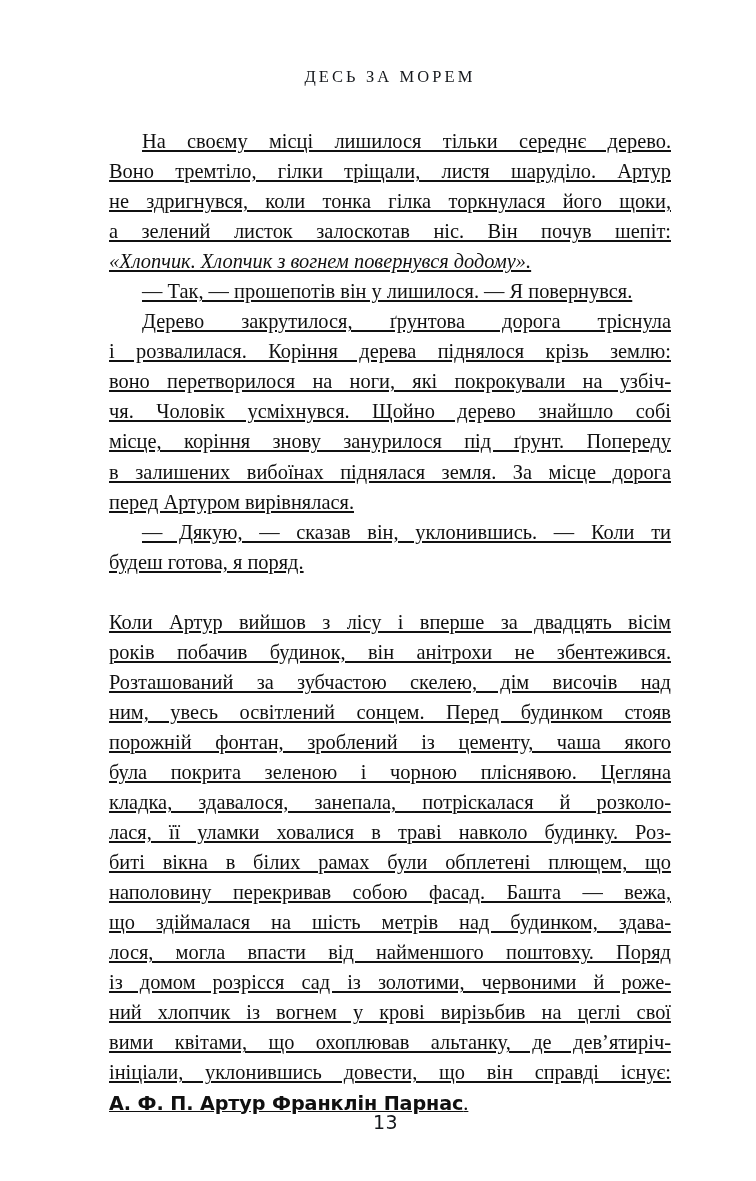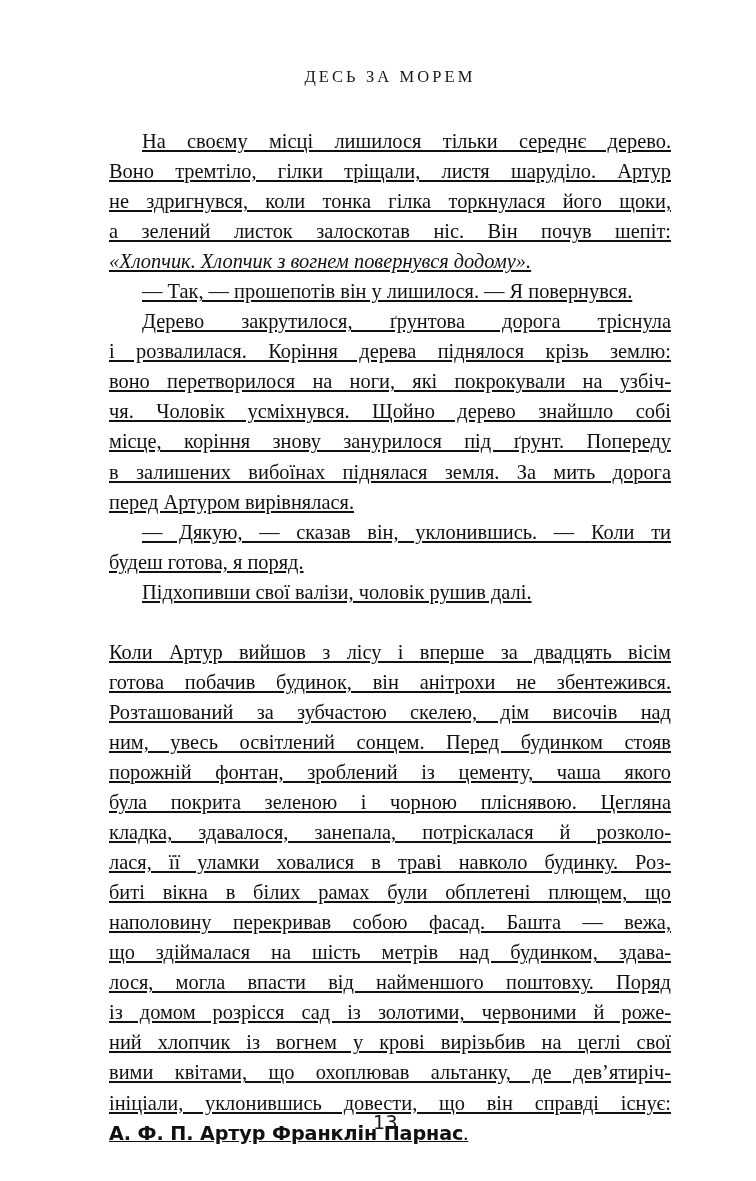--- a/index.html
+++ b/index.html
@@ -129,38 +129,35 @@
     <div class="para">
       <span class="ln indent last">— Так, — прошепотів він у лишилося. — Я повернувся.</span>
     </div>
 
     <div class="para">
       <span class="ln indent">Дерево закрутилося, ґрунтова дорога тріснула</span>
       <span class="ln">і розвалилася. Коріння дерева піднялося крізь землю:</span>
       <span class="ln">воно перетворилося на ноги, які покрокували на узбіч-</span>
       <span class="ln">чя. Чоловік усміхнувся. Щойно дерево знайшло собі</span>
       <span class="ln">місце, коріння знову занурилося під ґрунт. Попереду</span>
-      <span class="ln">в залишених вибоїнах піднялася земля. За мить дорога</span>
+      <span class="ln">в залишених вибоїнах піднялася земля. За місце дорога</span>
       <span class="ln last">перед Артуром вирівнялася.</span>
     </div>
 
     <div class="para">
       <span class="ln indent">— Дякую, — сказав він, уклонившись. — Коли ти</span>
       <span class="ln last">будеш готова, я поряд.</span>
     </div>
 
-    <div class="para">
-      <span class="ln indent last">Підхопивши свої валізи, чоловік рушив далі.</span>
-    </div>
 
     <span class="gap"></span>
 
     <div class="para">
       <span class="ln">Коли Артур вийшов з лісу і вперше за двадцять вісім</span>
-      <span class="ln">готова побачив будинок, він анітрохи не збентежився.</span>
+      <span class="ln">років побачив будинок, він анітрохи не збентежився.</span>
       <span class="ln">Розташований за зубчастою скелею, дім височів над</span>
       <span class="ln">ним, увесь освітлений сонцем. Перед будинком стояв</span>
       <span class="ln">порожній фонтан, зроблений із цементу, чаша якого</span>
       <span class="ln">була покрита зеленою і чорною пліснявою. Цегляна</span>
       <span class="ln">кладка, здавалося, занепала, потріскалася й розколо-</span>
       <span class="ln">лася, її уламки ховалися в траві навколо будинку. Роз-</span>
       <span class="ln">биті вікна в білих рамах були обплетені плющем, що</span>
       <span class="ln">наполовину перекривав собою фасад. Башта — вежа,</span>
       <span class="ln">що здіймалася на шість метрів над будинком, здава-</span>
       <span class="ln">лося, могла впасти від найменшого поштовху. Поряд</span>

